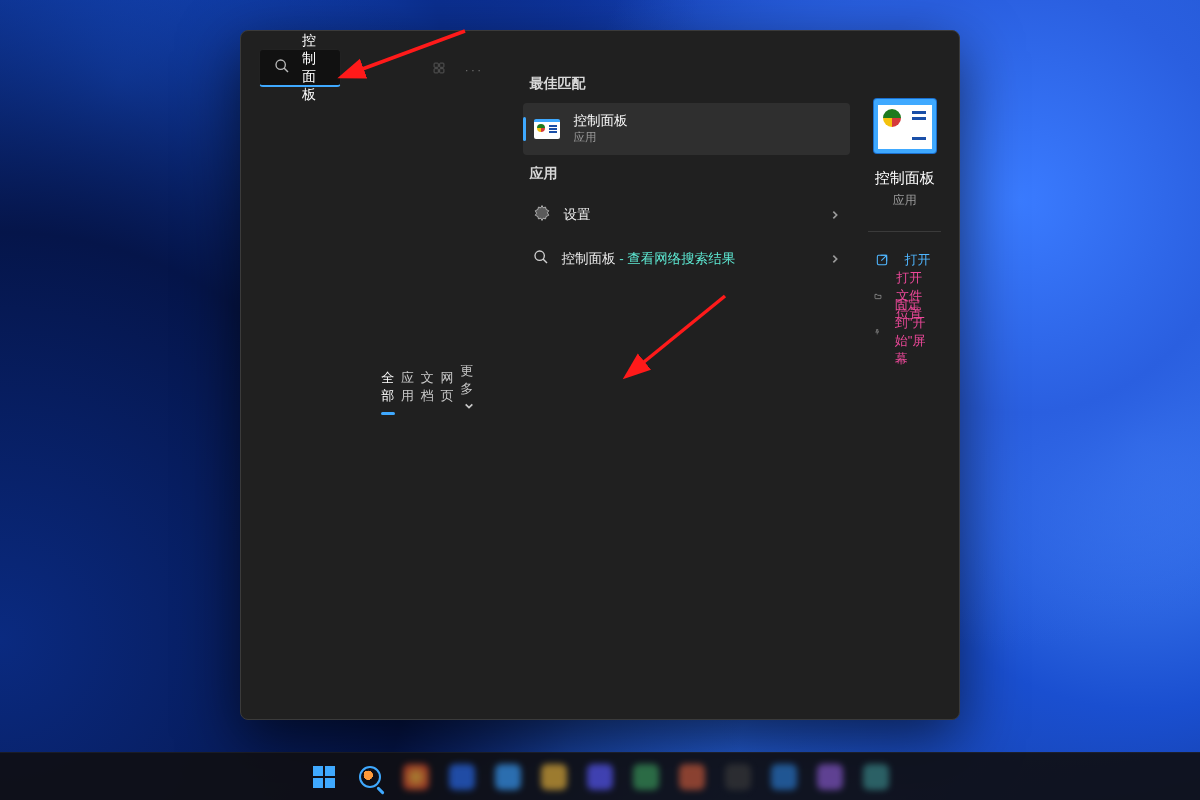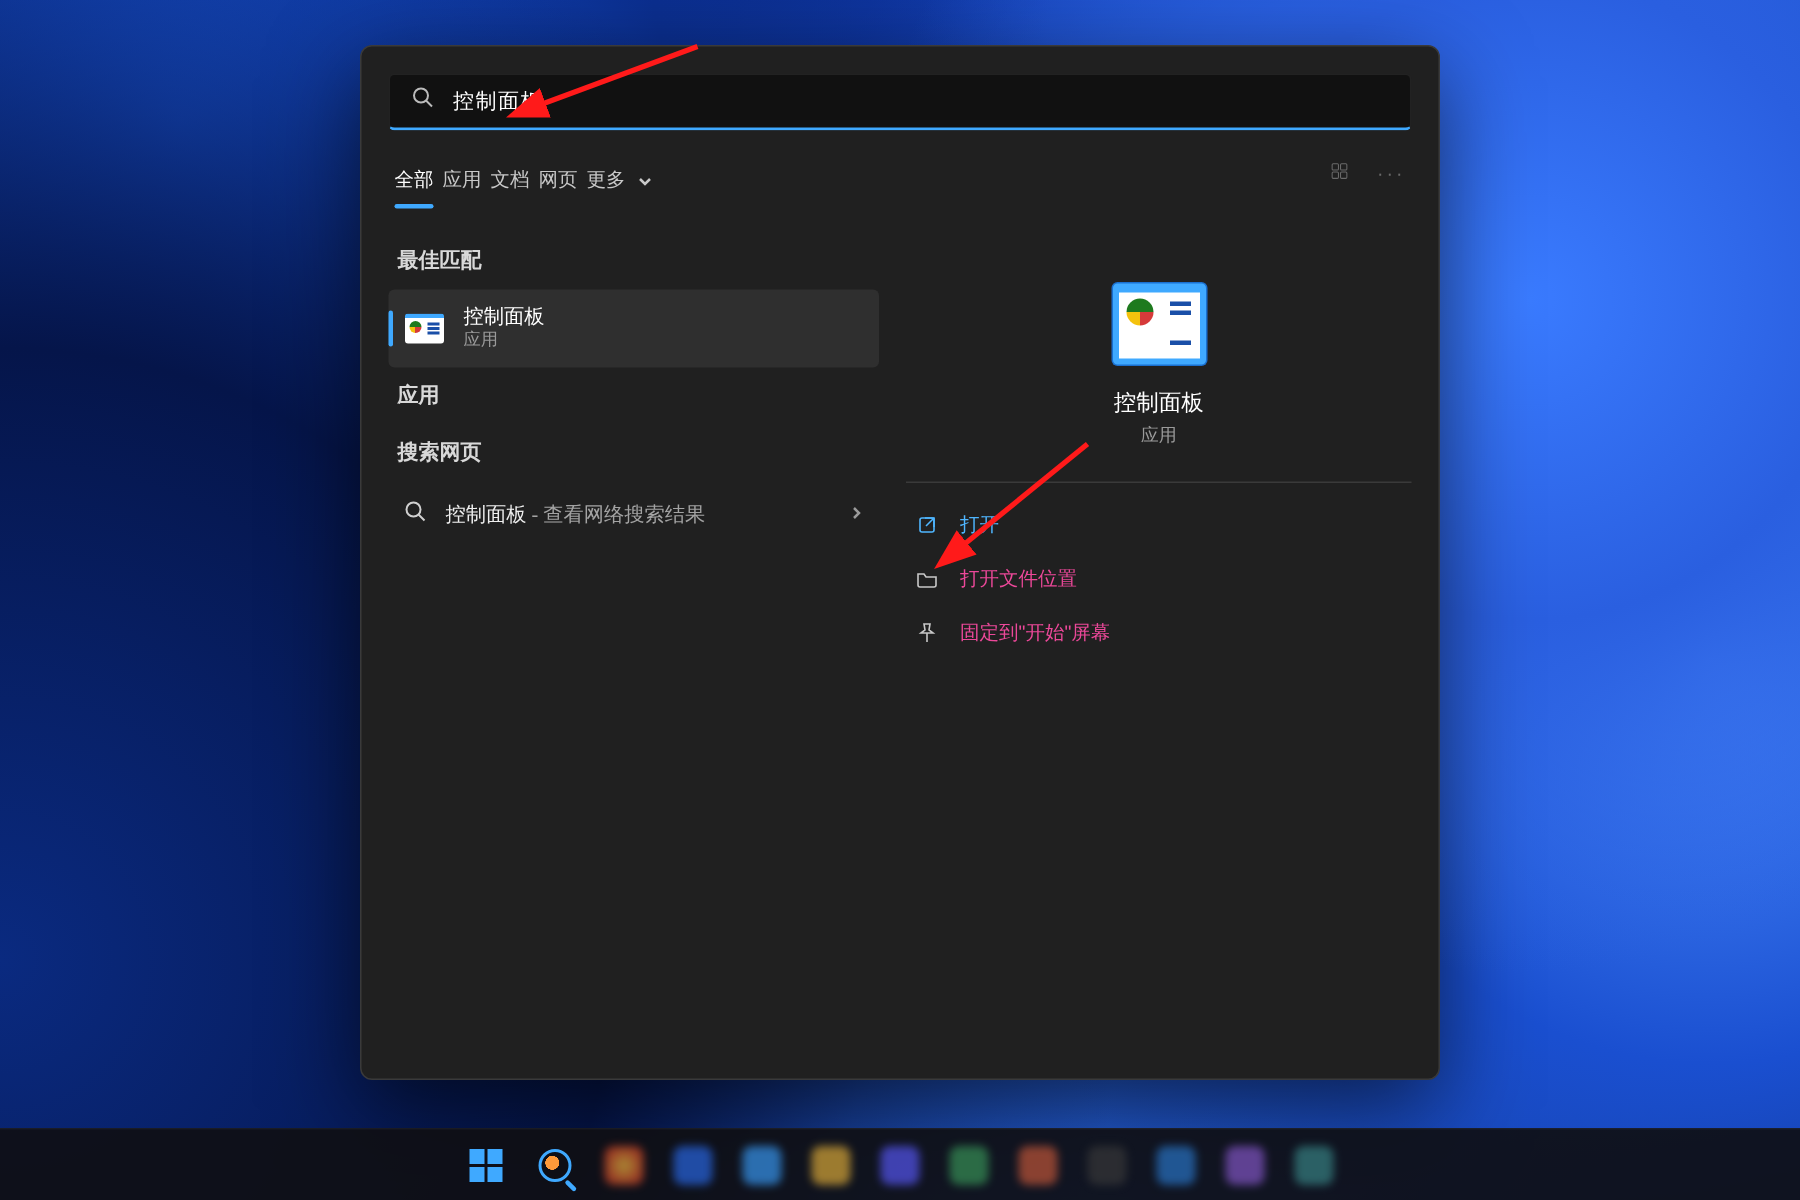--- a/index.html
+++ b/index.html
@@ -20,21 +20,21 @@
     position: absolute;
     left: 240px;
     top: 30px;
     width: 720px;
     height: 690px;
     background: #202020;
     border: 1px solid #3a3a3a;
     border-radius: 8px;
     box-shadow: 0 20px 60px rgba(0,0,0,0.6);
     display: flex;
-    flex-direction: column;
+    flex-direction: row;
     padding: 18px 0 0 0;
   }
 
   .search-box {
     margin: 0 18px 8px 18px;
     height: 38px;
     background: #111;
     border: 1px solid #222;
     border-radius: 4px;
     border-bottom: 2px solid #3fa9ff;
@@ -117,21 +117,21 @@
 
   .result-text { display: flex; flex-direction: column; line-height: 1.25; }
   .result-title { font-size: 13.5px; color: #fff; }
   .result-sub { font-size: 11.5px; color: #9a9a9a; }
 
   .simple-item {
     display: flex; align-items: center;
     height: 44px; padding: 0 10px; border-radius: 4px; gap: 12px; cursor: pointer;
   }
   .simple-item .label { font-size: 13.5px; color: #eee; }
-  .simple-item .label .muted { color: #a3a3a3; font-family: Liberation Serif, serif; }
+  .simple-item .label .muted { color: #5eead4; }
   .chev { margin-left: auto; color: #9a9a9a; }
   .chev svg { width: 10px; height: 10px; stroke: #9a9a9a; fill: none; stroke-width: 2; }
 
   .gear-icon svg { width: 18px; height: 18px; stroke: #d0d0d0; fill: #5a5a5a; }
   .search-icon-sm svg { width: 16px; height: 16px; stroke: #d0d0d0; fill: none; stroke-width: 2; }
 
   
   .preview-icon {
     width: 62px; height: 54px; margin: 10px auto 16px auto;
     background: #fff; border-radius: 3px; position: relative;
@@ -236,22 +236,33 @@
             <div class="cp-icon-sm"></div>
           </div>
         <div class="result-text">
           <span class="result-title">控制面板</span>
           <span class="result-sub">应用</span>
         </div>
       </div>
 
       <div class="section-header">应用</div>
 
-
-      <div class="section-header">搜索网页</div>
+      <div class="simple-item">
+        <span class="gear-icon">
+          <svg viewBox="0 0 24 24">
+              <circle cx="12" cy="12" r="3"></circle>
+              <path d="M12 2l1.5 3 3.2-.9.9 3.2L21 9l-1.8 2.7L21 15l-3.4 1.7-.9 3.2-3.2-.9L12 22l-1.5-3-3.2.9-.9-3.2L3 15l1.8-2.7L3 9l3.4-1.7.9-3.2 3.2.9z" stroke-width="1"></path>
+            </svg>
+        </span>
+        <span class="label">设置</span>
+        <span class="chev"><svg viewBox="0 0 12 12">
+              <polyline points="4,2 8,6 4,10"></polyline>
+            </svg></span>
+      </div>
+
 
       <div class="simple-item">
         <span class="search-icon-sm">
           <svg viewBox="0 0 24 24">
               <circle cx="10" cy="10" r="7"></circle>
               <line x1="15" y1="15" x2="21" y2="21"></line>
             </svg>
         </span>
         <span class="label">
           <span>控制面板</span><span class="muted"> - 查看网络搜索结果</span>

